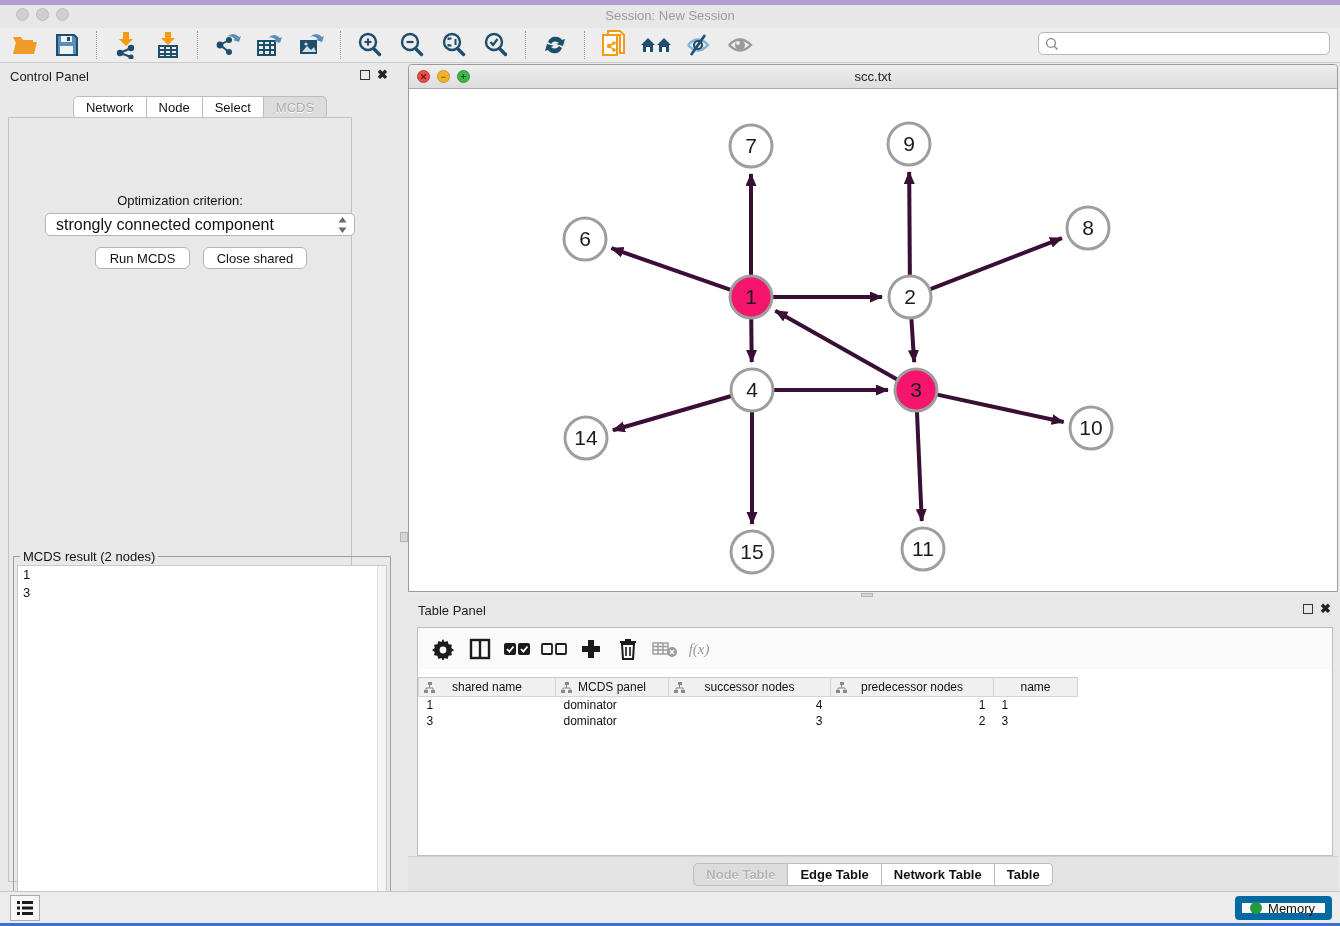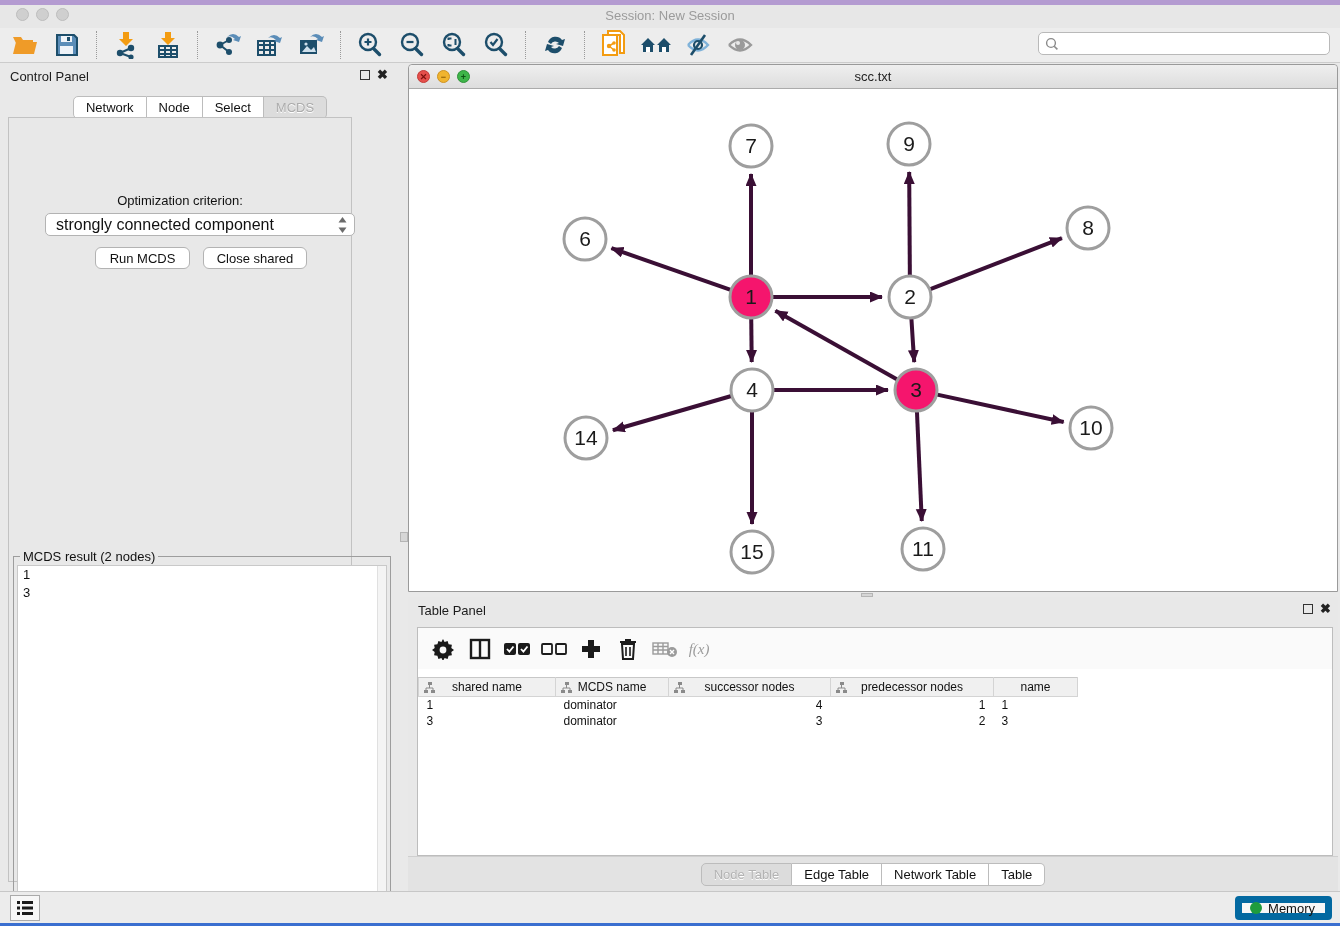--- a/index.html
+++ b/index.html
@@ -69,21 +69,21 @@
   .tp-box { position:absolute; left:9px; top:30px; width:916px; height:229px; background:#ffffff; border:1px solid #bdbdbd; }
   .tp-toolbar { height:41px; display:flex; align-items:center; padding-left:10px; background:#fafafa; }
   .tp-tbtn { width:30px; height:28px; display:flex; align-items:center; justify-content:center; margin-right:7px; }
   .tp-table { width:660px; border-collapse:collapse; margin-top:8px; }
   .tp-table th { background:#f0f0f0; border:1px solid #d4d4d4; border-top:1px solid #c8c8c8; height:19px; font-size:12px; font-weight:normal; color:#111; position:relative; text-align:center; }
   .th-inner { display:flex; align-items:center; justify-content:center; position:relative; padding:0 4px; }
   .th-icon { position:absolute; left:4px; top:1px; }
   .tp-table td { height:16px; font-size:12px; color:#111; padding:0 8px; border:none; }
   td.num { text-align:right; }
   .tp-footer { position:absolute; left:0; bottom:0; width:100%; height:35px; background:#e3e3e3; border-top:1px solid #cfcfcf; display:flex; align-items:center; justify-content:center; }
-  .tp-tab { font-size:13px; padding:3px 12px; background:#ffffff; border:1px solid #bcbcbc; border-left:none; color:#111; }
+  .tp-tab { font-size:13px; padding:3px 12px; background:#ffffff; border:1px solid #bcbcbc; border-left:none; color:#111;font-weight:bold; }
   .tp-tab:first-child { border-left:1px solid #bcbcbc; border-radius:5px 0 0 5px; }
   .tp-tab:last-child { border-radius:0 5px 5px 0; }
   .tp-tab.selected { background:#dcdcdc; color:#b3b3b3; text-shadow:0 1px 0 #fff; }
 
   
   .statusbar { position:absolute; left:0; top:891px; width:1340px; height:32px; background:#ececec; border-top:1px solid #c7c7c7; }
   .list-btn { position:absolute; left:10px; top:3px; width:30px; height:26px; background:#f7f7f7; border:1px solid #aaaaaa; display:flex; align-items:center; justify-content:center; }
   .memory-btn { position:absolute; right:8px; top:4px; height:24px; padding:0 10px 0 8px; background:#f7f7f7; border:7px solid #0369a1; border-radius:4px; display:flex; align-items:center; font-size:13px; color:#111; }
   .memory-dot { width:12px; height:12px; border-radius:50%; background:#1f9c3d; margin-right:6px; }
   .bottom-edge { position:absolute; left:0; top:923px; width:1340px; height:3px; background:#3a6fd0; }
@@ -422,21 +422,21 @@
                 <th style="width: 113px;">
                   <span class="th-inner">
                     <svg class="th-icon" width="13" height="13" viewBox="0 0 13 13">
                       <g fill="#8a8a8a">
                         <rect x="5" y="1" width="4" height="3"></rect>
                         <rect x="1" y="9" width="4" height="3"></rect>
                         <rect x="8" y="9" width="4" height="3"></rect>
                         <path d="M6.5 4 v3 M3 9 V7 h7 v2" stroke="#8a8a8a" stroke-width="1" fill="none"></path>
                       </g>
                     </svg>
-                    <span>MCDS name</span>
+                    <span>MCDS panel</span>
                   </span>
                 </th>
                 <th style="width: 162px;">
                   <span class="th-inner">
                     <svg class="th-icon" width="13" height="13" viewBox="0 0 13 13">
                       <g fill="#8a8a8a">
                         <rect x="5" y="1" width="4" height="3"></rect>
                         <rect x="1" y="9" width="4" height="3"></rect>
                         <rect x="8" y="9" width="4" height="3"></rect>
                         <path d="M6.5 4 v3 M3 9 V7 h7 v2" stroke="#8a8a8a" stroke-width="1" fill="none"></path>

